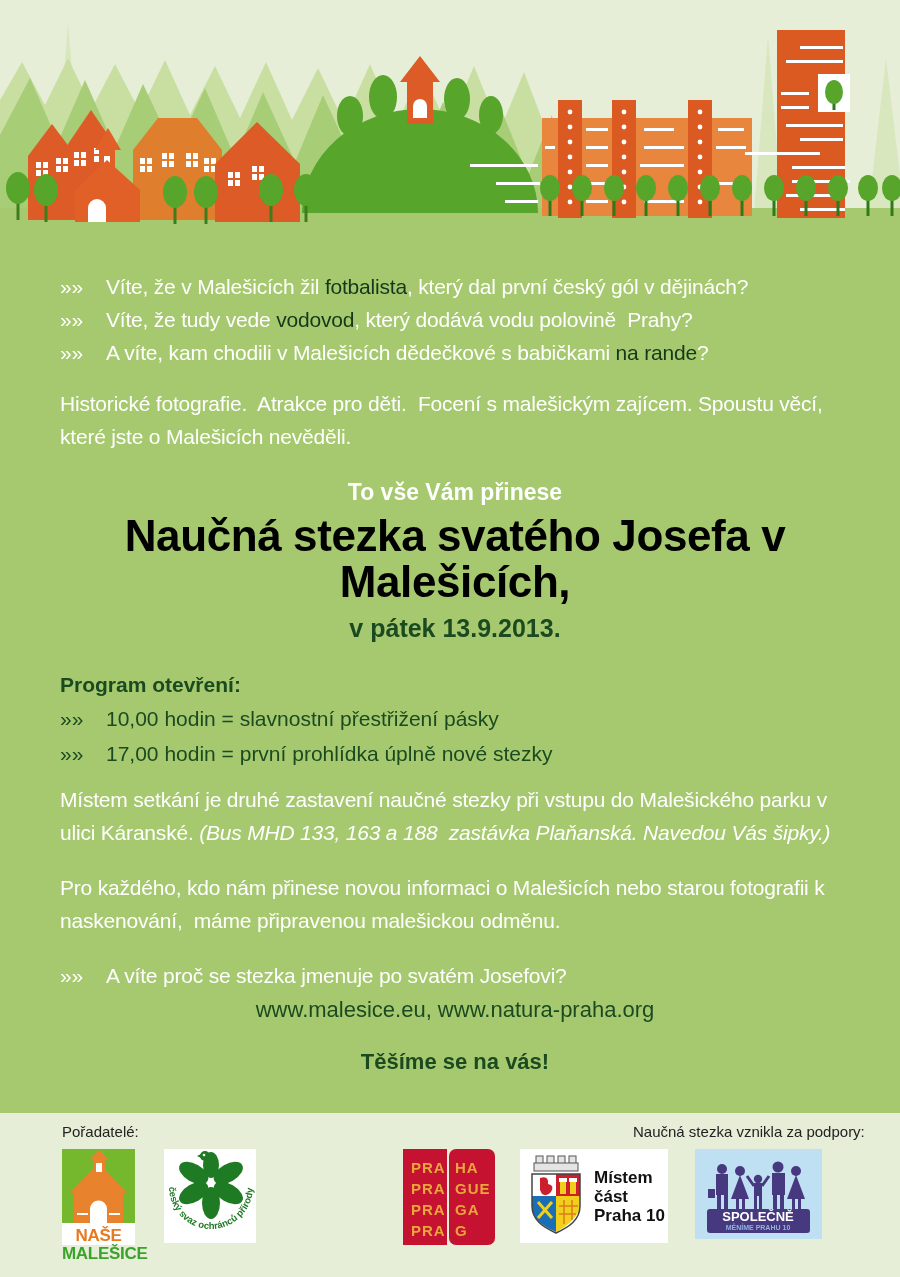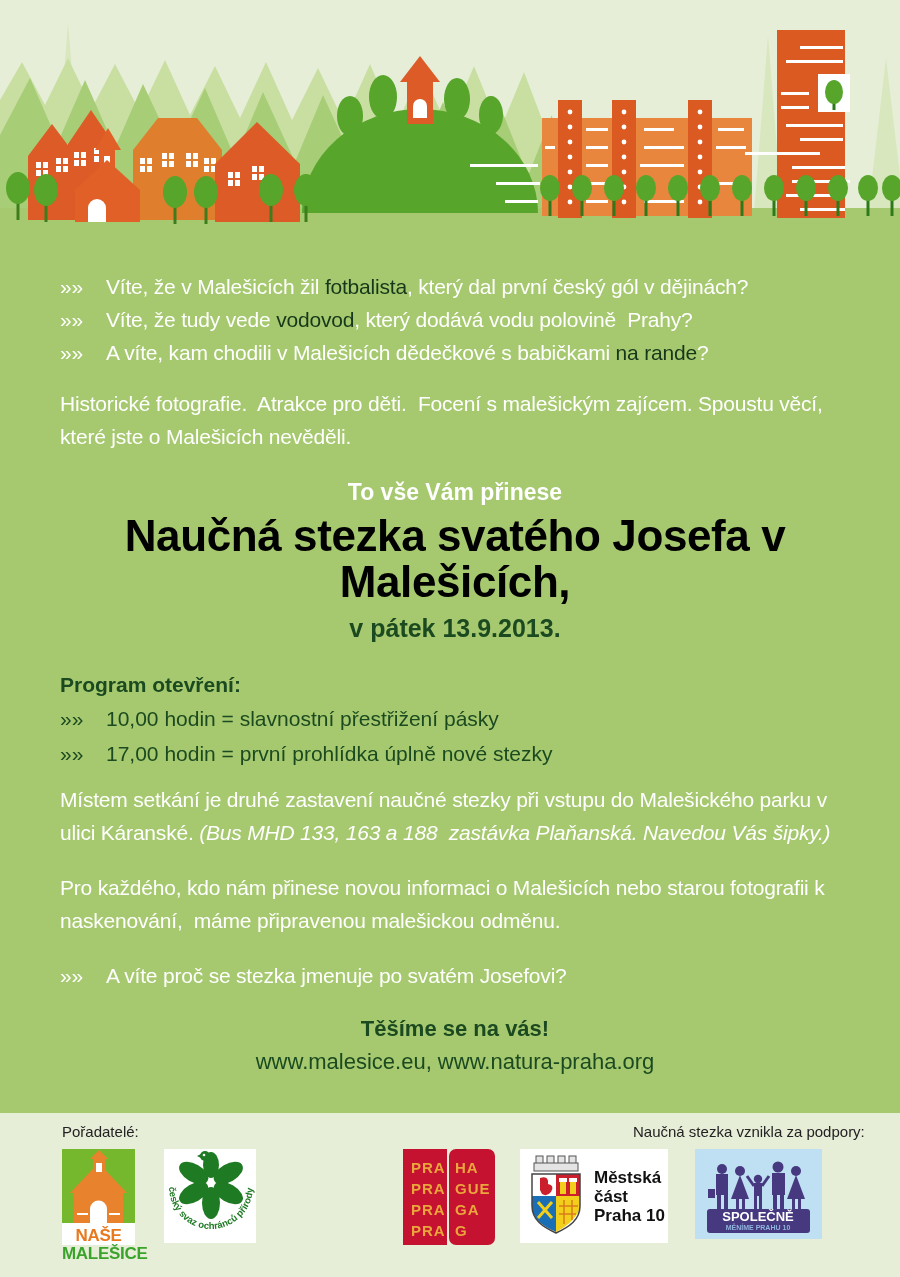--- a/index.html
+++ b/index.html
@@ -246,22 +246,22 @@
 
     <div class="meet"><span>Místem setkání je druhé zastavení naučné stezky při vstupu do Malešického parku v ulici Káranské. </span><i>(Bus MHD 133, 163 a 188  zastávka Plaňanská. Navedou Vás šipky.)</i></div>
 
     <div class="reward">Pro každého, kdo nám přinese novou informaci o Malešicích nebo starou fotografii k naskenování,  máme připravenou malešickou odměnu.</div>
 
     <div class="row qrow">
       <span class="marker">»»</span>
       <span class="txt">A víte proč se stezka jmenuje po svatém Josefovi?</span>
     </div>
 
+    <div class="center urls">www.malesice.eu, www.natura-praha.org</div>
     <div class="center close-line">Těšíme se na vás!</div>
-    <div class="center urls">www.malesice.eu, www.natura-praha.org</div>
   </div>
 
   <div class="pfooter">
     <div class="flabel left">Pořadatelé:</div>
     <div class="flabel right">Naučná stezka vznikla za podpory:</div>
 
     <div class="logo lg1">
       <svg width="73" height="74" viewBox="0 0 73 74">
         <rect width="73" height="74" fill="#76b82d"></rect>
         <rect x="31" y="8" width="12" height="22" fill="#e8822d"></rect>
@@ -332,21 +332,21 @@
           <rect x="43" y="24" width="8" height="4" fill="#fff"></rect>
         <line x1="12" y1="48" x2="26" y2="64" stroke="#f2cf1a" stroke-width="3"></line>
         <line x1="26" y1="48" x2="12" y2="64" stroke="#f2cf1a" stroke-width="3"></line>
         <line x1="38" y1="46" x2="38" y2="70" stroke="#d87c1e" stroke-width="1.5"></line>
         <line x1="46" y1="46" x2="46" y2="66" stroke="#d87c1e" stroke-width="1.5"></line>
         <line x1="33" y1="52" x2="52" y2="52" stroke="#d87c1e" stroke-width="1.5"></line>
         <line x1="33" y1="60" x2="50" y2="60" stroke="#d87c1e" stroke-width="1.5"></line>
         <path d="M6,20 h48 v32 c0,14 -11,21 -24,27 c-13,-6 -24,-13 -24,-27 z" fill="none" stroke="#444" stroke-width="1.5"></path>
       </svg>
       <div class="lg4text">
-        <div>Městská</div>
+        <div>Místem</div>
         <div>část</div>
         <div>Praha 10</div>
       </div>
     </div>
 
     <div class="logo lg5">
       <svg width="127" height="90" viewBox="0 0 127 90">
         <rect width="127" height="90" fill="#bfdff2"></rect>
         <g fill="#46397f">
           <circle cx="27" cy="20" r="5"></circle>

